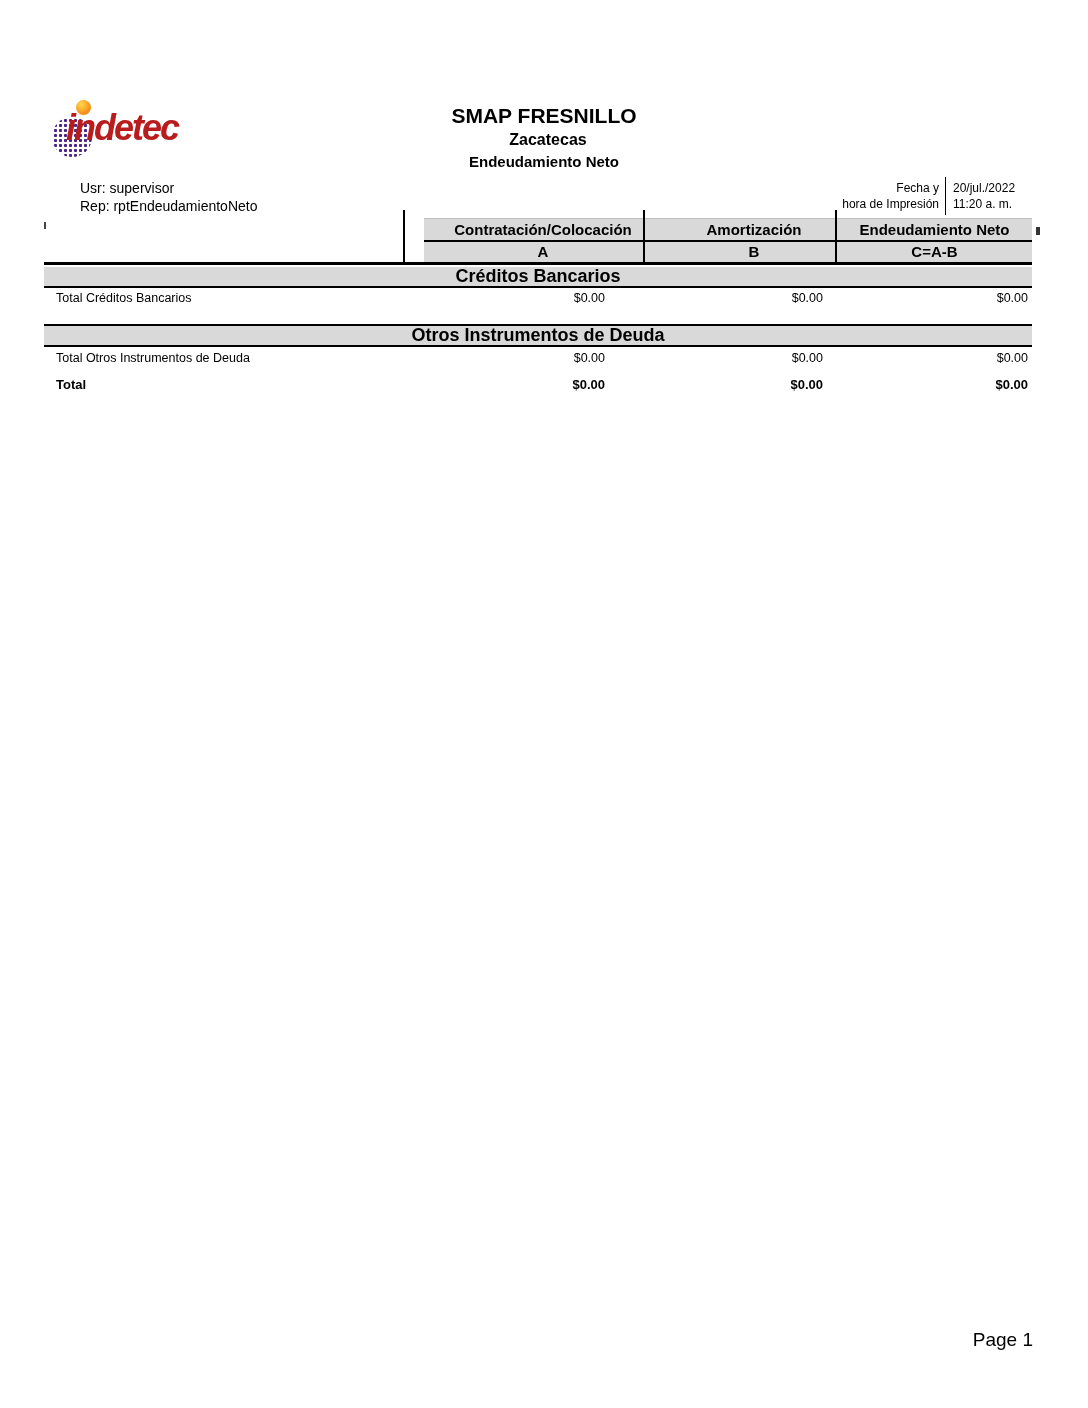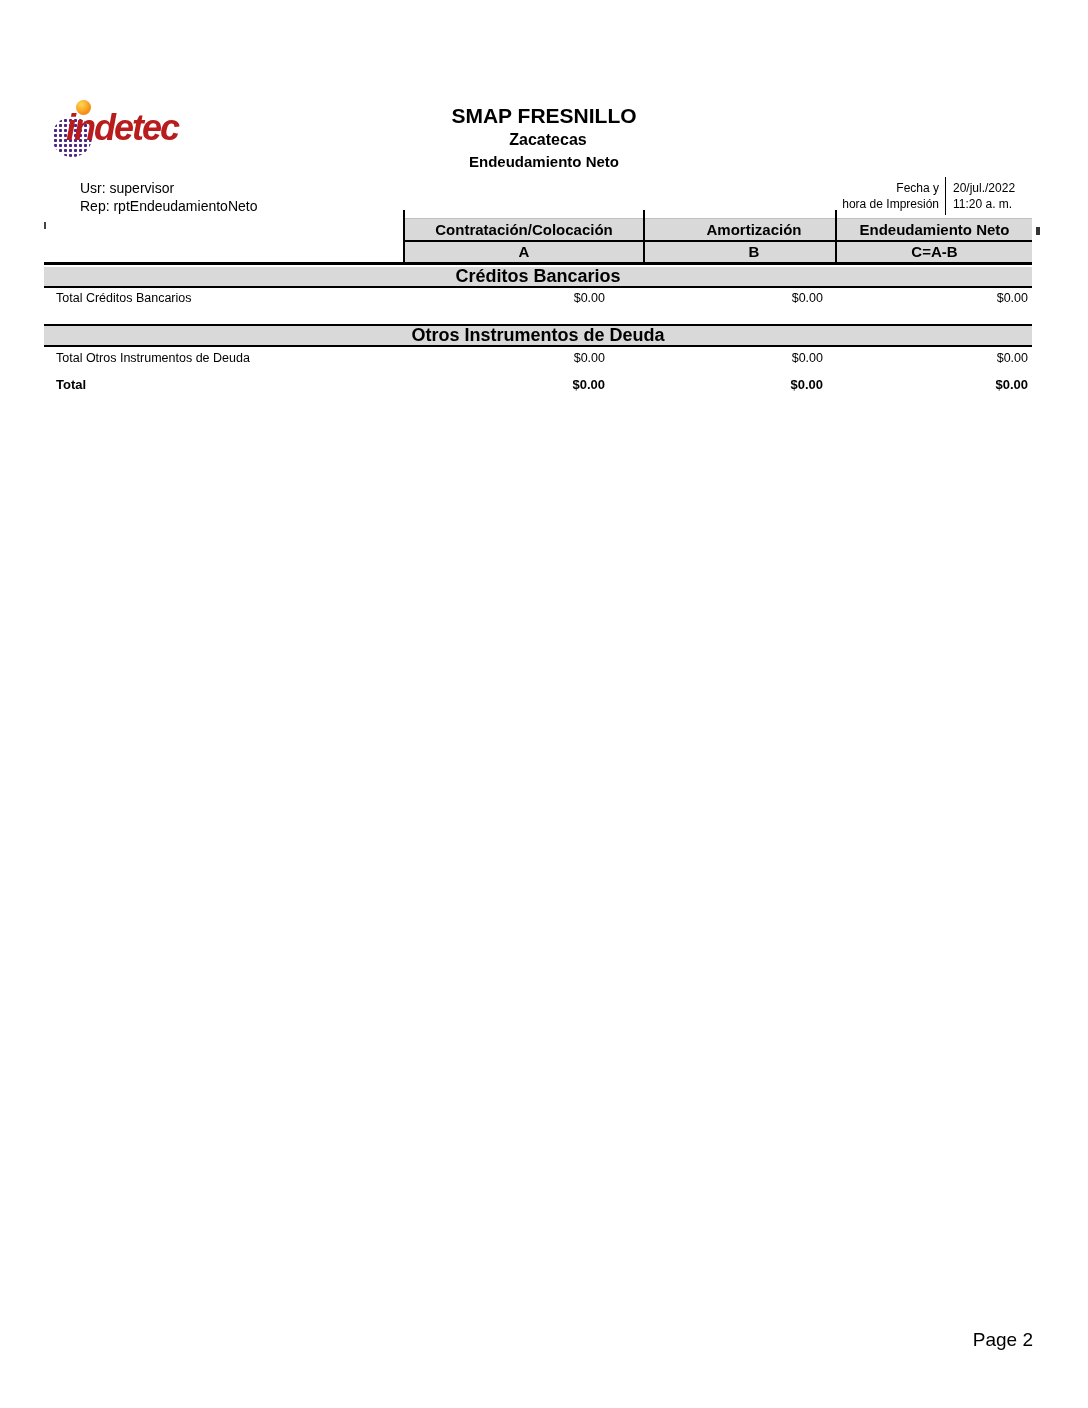--- a/index.html
+++ b/index.html
@@ -60,21 +60,21 @@
   .tbl-header { position: relative; height: 52px; }
   .hdr-cell {
     position: absolute; top: 8px; height: 44px; background: #d9d9d9;
     border-top: 1px solid #c0c0c0;
   }
   .id-cell {
     left: 5px; width: 354px;
     display: flex; align-items: center; justify-content: center;
     font-weight: bold; font-size: 16px; text-align: center;
   }
-  .colA { left: 361px; width: 238px; }
+  .colA { left: 380px; width: 238px; }
   .colB { left: 601px; width: 218px; }
   .colC { left: 793px; width: 195px; }
   .col-label {
     height: 23px; display: flex; align-items: center; justify-content: center;
     font-weight: bold; font-size: 15px; border-bottom: 2px solid #000;
   }
   .col-sub {
     height: 19px; display: flex; align-items: center; justify-content: center;
     font-weight: bold; font-size: 15px;
   }
@@ -187,15 +187,15 @@
 
     <div class="data-row total-row">
       <span class="row-label">Total</span>
       <span class="val val-a">$0.00</span>
       <span class="val val-b">$0.00</span>
       <span class="val val-c">$0.00</span>
     </div>
 
   </div>
 
-  <div class="page-number">Page 2</div>
+  <div class="page-number">Page 1</div>
 
 </div>
 
 </body></html>

